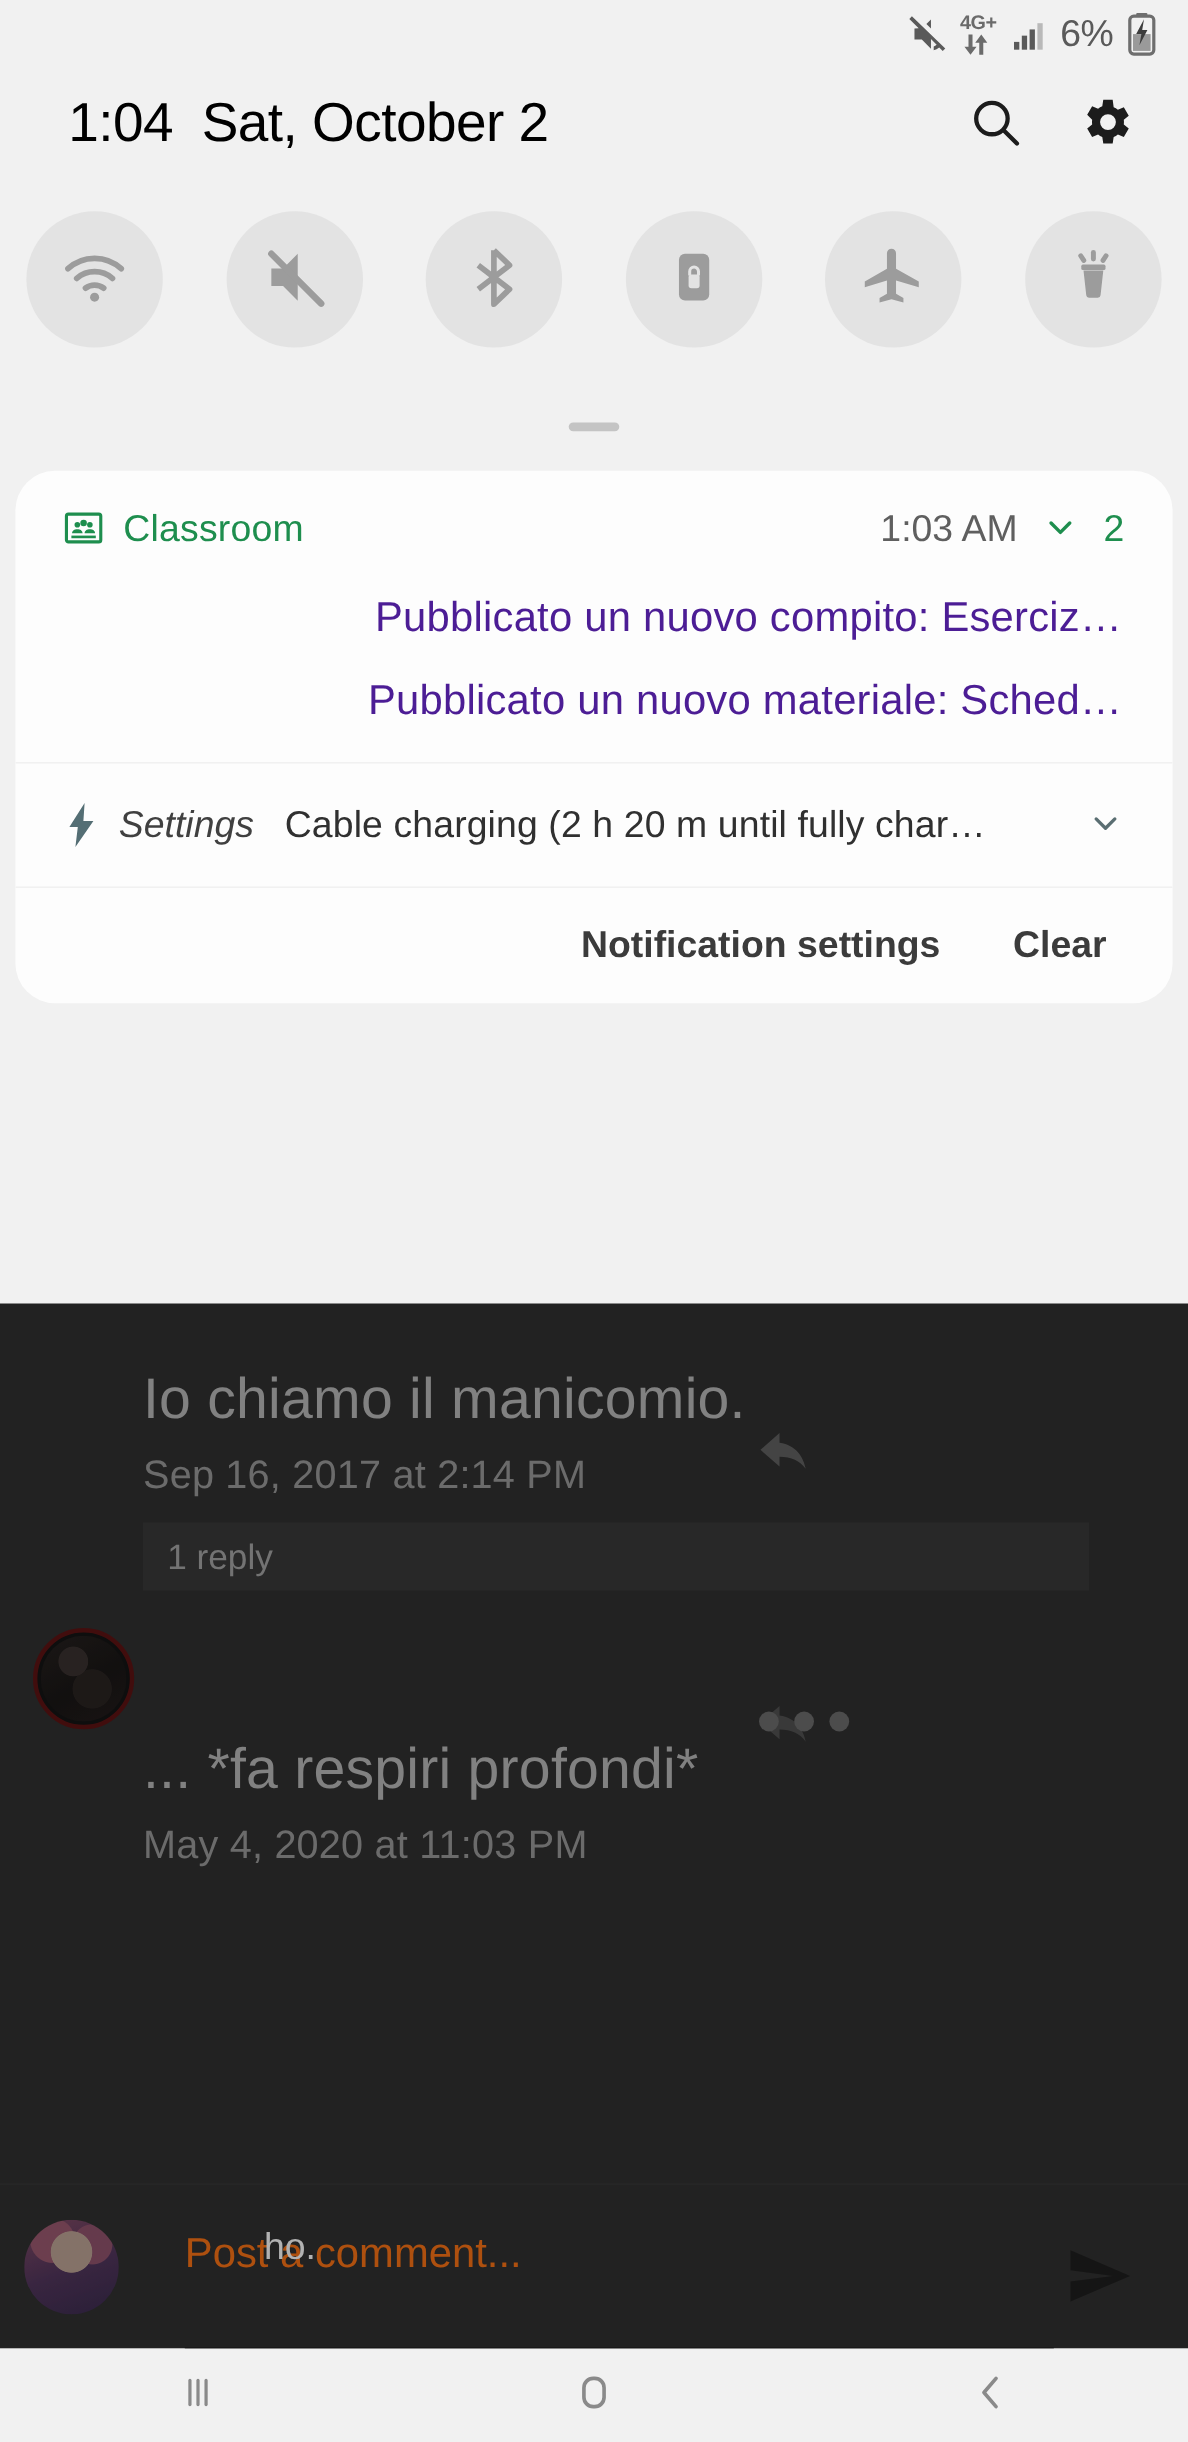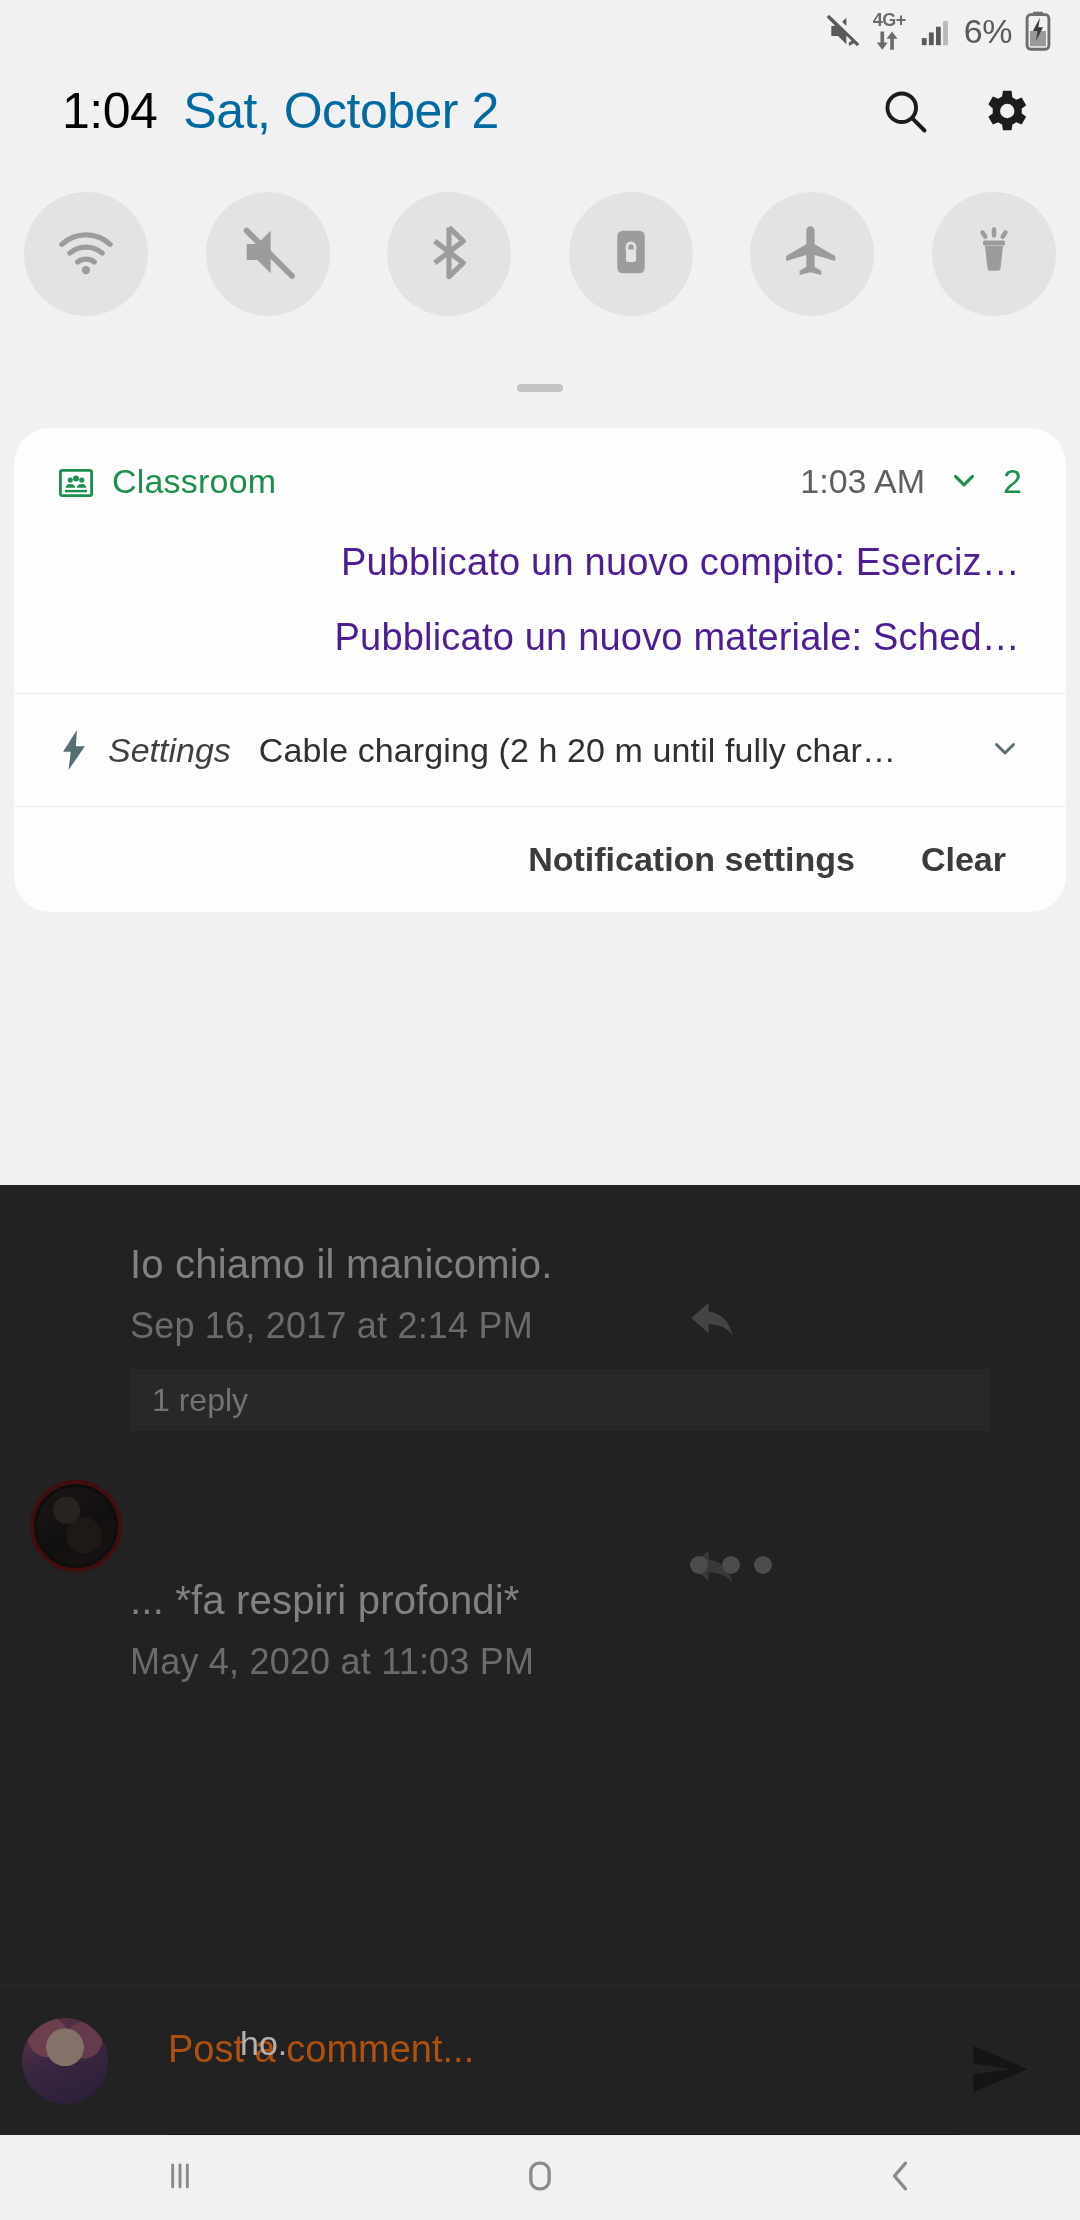--- a/index.html
+++ b/index.html
@@ -9,21 +9,21 @@
     background:#f1f1f1; overflow:hidden;
   }
   #screen { position:relative; width:1080px; height:2220px; overflow:hidden; background:#f1f1f1; }
 
   
   .bg-app { position:absolute; left:0; top:0; width:1080px; height:2135px; background:#313131; }
   .bg-dim { position:absolute; inset:0; background:rgba(0,0,0,0.30); }
   .bg-content { position:absolute; left:0; top:0; width:1080px; }
 
   .cmt { position:absolute; }
-  .cmt-text { font-size:40px; color:#b9b9b9; letter-spacing:0.2px; }
+  .cmt-text { font-size:52px; color:#b9b9b9; letter-spacing:0.2px; }
   .cmt-date { font-size:36px; color:#9a9a9a; margin-top:18px; letter-spacing:0.2px; }
   .reply-chip {
     margin-top:22px; width:860px; height:62px; background:#3a3a3a;
     display:flex; align-items:center; padding-left:22px;
     font-size:32px; color:#a5a5a5;
   }
   .reply-arrow { position:absolute; width:54px; height:54px; opacity:.55; }
   .dots { position:absolute; display:flex; gap:14px; }
   .dots i { width:18px; height:18px; border-radius:50%; background:#6d6d6d; display:block; }
 
@@ -70,42 +70,42 @@
   .sb-icon { display:flex; align-items:center; }
   .sb-text { font-size:34px; color:#5a5a5a; font-weight:400; letter-spacing:-0.5px; }
   .net-block { display:flex; flex-direction:column; align-items:center; line-height:1; margin-right:2px; }
   .net-label { font-size:18px; color:#6b6b6b; font-weight:700; letter-spacing:-0.5px; }
 
   .shade-header {
     position:absolute; left:0; top:62px; width:1080px; height:98px;
     display:flex; align-items:center; padding:0 40px 0 62px;
   }
   .clock { font-size:50px; color:#000000; letter-spacing:-0.5px; }
-  .datestr { font-size:50px; color:#0369a1; margin-left:26px; letter-spacing:-0.5px; }
+  .datestr { font-size:50px; color:#000000; margin-left:26px; letter-spacing:-0.5px; }
   .header-spacer { flex:1; }
   .hdr-btn { width:70px; height:70px; display:flex; align-items:center; justify-content:center; margin-left:30px; }
 
   .qs-row {
     position:absolute; left:0; top:192px; width:1080px;
     display:flex; justify-content:space-between; padding:0 24px;
   }
   .qs-toggle {
     width:124px; height:124px; border-radius:50%; background:#e3e3e3;
     display:flex; align-items:center; justify-content:center;
   }
   .handle { position:absolute; left:50%; top:384px; transform:translateX(-50%); width:46px; height:8px; border-radius:4px; background:#c4c4c4; }
 
   .notif-panel {
     position:absolute; left:14px; top:428px; width:1052px;
     background:#fdfdfd; border-radius:36px; overflow:hidden;
   }
   .notif { position:relative; padding:0 44px; }
   .notif + .notif { border-top:1px solid #ececec; }
 
-  .nrow { display:flex; align-items:flex-end; }
+  .nrow { display:flex; align-items:flex-start; }
   .app-label { font-size:34px; letter-spacing:0.2px; }
   .nmeta { margin-left:auto; display:flex; align-items:center; gap:22px; }
   .ntime { font-size:34px; color:#5f5f5f; }
   .nbadge { font-size:34px; }
 
   .classroom-icon { width:36px; height:36px; margin-right:18px; }
 
   .group-line {
     font-size:38px; color:#4c1d95; text-align:right; padding-right:2px; letter-spacing:0.2px;
   }

